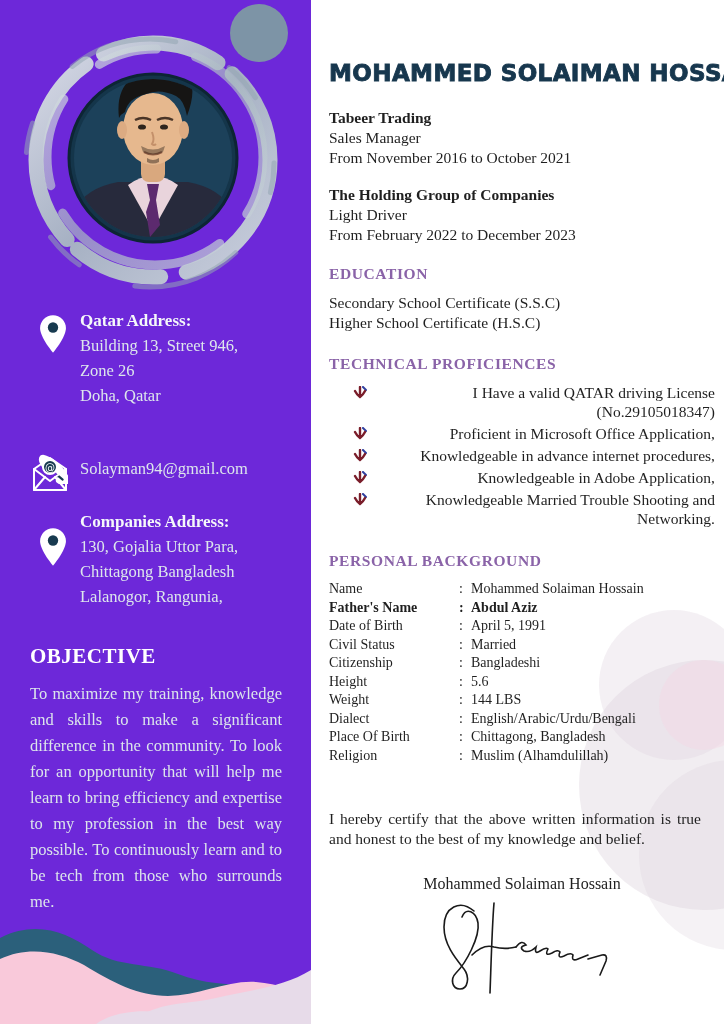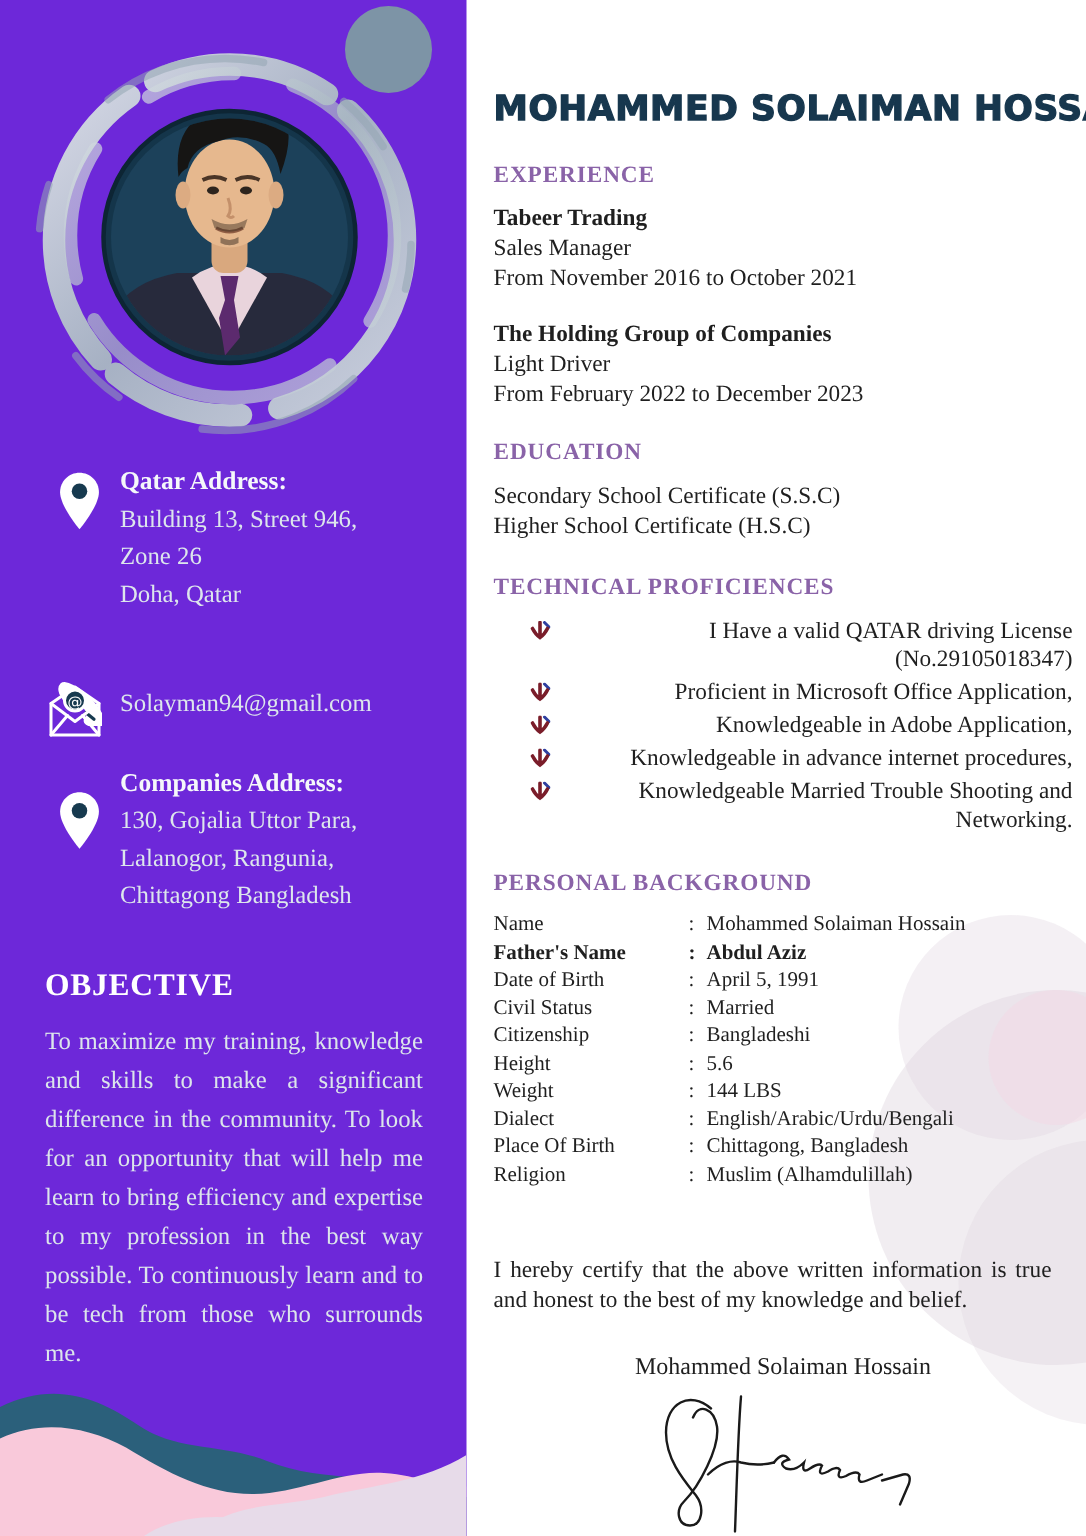--- a/index.html
+++ b/index.html
@@ -180,22 +180,22 @@
         <div class="contact-single">Solayman94@gmail.com</div>
       </div>
 
       <div class="contact-item national-block">
         <svg class="c-icon" viewBox="0 0 24 34" style="top:18px">
           <path d="M12 1 C5.9 1 1 5.9 1 12 c0 8 11 21 11 21 s11 -13 11 -21 C23 5.9 18.1 1 12 1 Z" fill="#ffffff"></path>
           <circle cx="12" cy="11.5" r="4.4" fill="#173a4f"></circle>
         </svg>
         <div class="contact-label">Companies Address:</div>
         <div class="contact-line">130, Gojalia Uttor Para,</div>
+        <div class="contact-line">Chittagong Bangladesh</div>
         <div class="contact-line">Lalanogor, Rangunia,</div>
-        <div class="contact-line">Chittagong Bangladesh</div>
       </div>
     </div>
 
     <div class="objective">
       <h2>OBJECTIVE</h2>
       <p>To maximize my training, knowledge and skills to make a significant difference in the community. To look for an opportunity that will help me learn to bring efficiency and expertise to my profession in the best way possible. To continuously learn and to be tech from those who surrounds me.</p>
     </div>
 
     <svg class="waves" viewBox="0 0 311 120" preserveAspectRatio="none">
       <path d="M0 34 C36 16 66 28 92 46 C118 64 148 58 178 70 C218 86 258 76 311 94 L311 120 L0 120 Z" fill="#2b607b"></path>
@@ -208,21 +208,20 @@
   <main class="main">
     <div class="blob blob-1"></div>
     <div class="blob blob-2"></div>
     <div class="blob blob-3"></div>
     <div class="blob blob-4"></div>
 
     <div class="main-inner">
 
       <h1 class="cv-name">MOHAMMED SOLAIMAN HOSSAIN</h1>
 
-      <div class="sec-heading">EXPERIENCE</div>
       <div class="job">
         <div class="job-company">Tabeer Trading</div>
         <div class="job-role">Sales Manager</div>
         <div class="job-period">From November 2016 to October 2021</div>
       </div>
       <div class="job">
         <div class="job-company">The Holding Group of Companies</div>
         <div class="job-role">Light Driver</div>
         <div class="job-period">From February 2022 to December 2023</div>
       </div>
@@ -245,28 +244,28 @@
             <path d="M10 1 L13 4" stroke="#2f3f9f" stroke-width="2" stroke-linecap="round"></path>
             <path d="M7 1 L7 11 M2 5 Q4 9 7 11 Q10 9 12 5" stroke="#7a1d2a" stroke-width="2.4" fill="none" stroke-linecap="round"></path>
           </svg>
           <span>Proficient in Microsoft Office Application,</span>
         </div>
         <div class="bullet-item">
           <svg class="b-icon" viewBox="0 0 14 14">
             <path d="M10 1 L13 4" stroke="#2f3f9f" stroke-width="2" stroke-linecap="round"></path>
             <path d="M7 1 L7 11 M2 5 Q4 9 7 11 Q10 9 12 5" stroke="#7a1d2a" stroke-width="2.4" fill="none" stroke-linecap="round"></path>
           </svg>
+          <span>Knowledgeable in advance internet procedures,</span>
+        </div>
+        <div class="bullet-item">
+          <svg class="b-icon" viewBox="0 0 14 14">
+            <path d="M10 1 L13 4" stroke="#2f3f9f" stroke-width="2" stroke-linecap="round"></path>
+            <path d="M7 1 L7 11 M2 5 Q4 9 7 11 Q10 9 12 5" stroke="#7a1d2a" stroke-width="2.4" fill="none" stroke-linecap="round"></path>
+          </svg>
           <span>Knowledgeable in Adobe Application,</span>
-        </div>
-        <div class="bullet-item">
-          <svg class="b-icon" viewBox="0 0 14 14">
-            <path d="M10 1 L13 4" stroke="#2f3f9f" stroke-width="2" stroke-linecap="round"></path>
-            <path d="M7 1 L7 11 M2 5 Q4 9 7 11 Q10 9 12 5" stroke="#7a1d2a" stroke-width="2.4" fill="none" stroke-linecap="round"></path>
-          </svg>
-          <span>Knowledgeable in advance internet procedures,</span>
         </div>
         <div class="bullet-item">
           <svg class="b-icon" viewBox="0 0 14 14">
             <path d="M10 1 L13 4" stroke="#2f3f9f" stroke-width="2" stroke-linecap="round"></path>
             <path d="M7 1 L7 11 M2 5 Q4 9 7 11 Q10 9 12 5" stroke="#7a1d2a" stroke-width="2.4" fill="none" stroke-linecap="round"></path>
           </svg>
           <span>Knowledgeable Married Trouble Shooting and Networking.</span>
         </div>
       </div>
 

